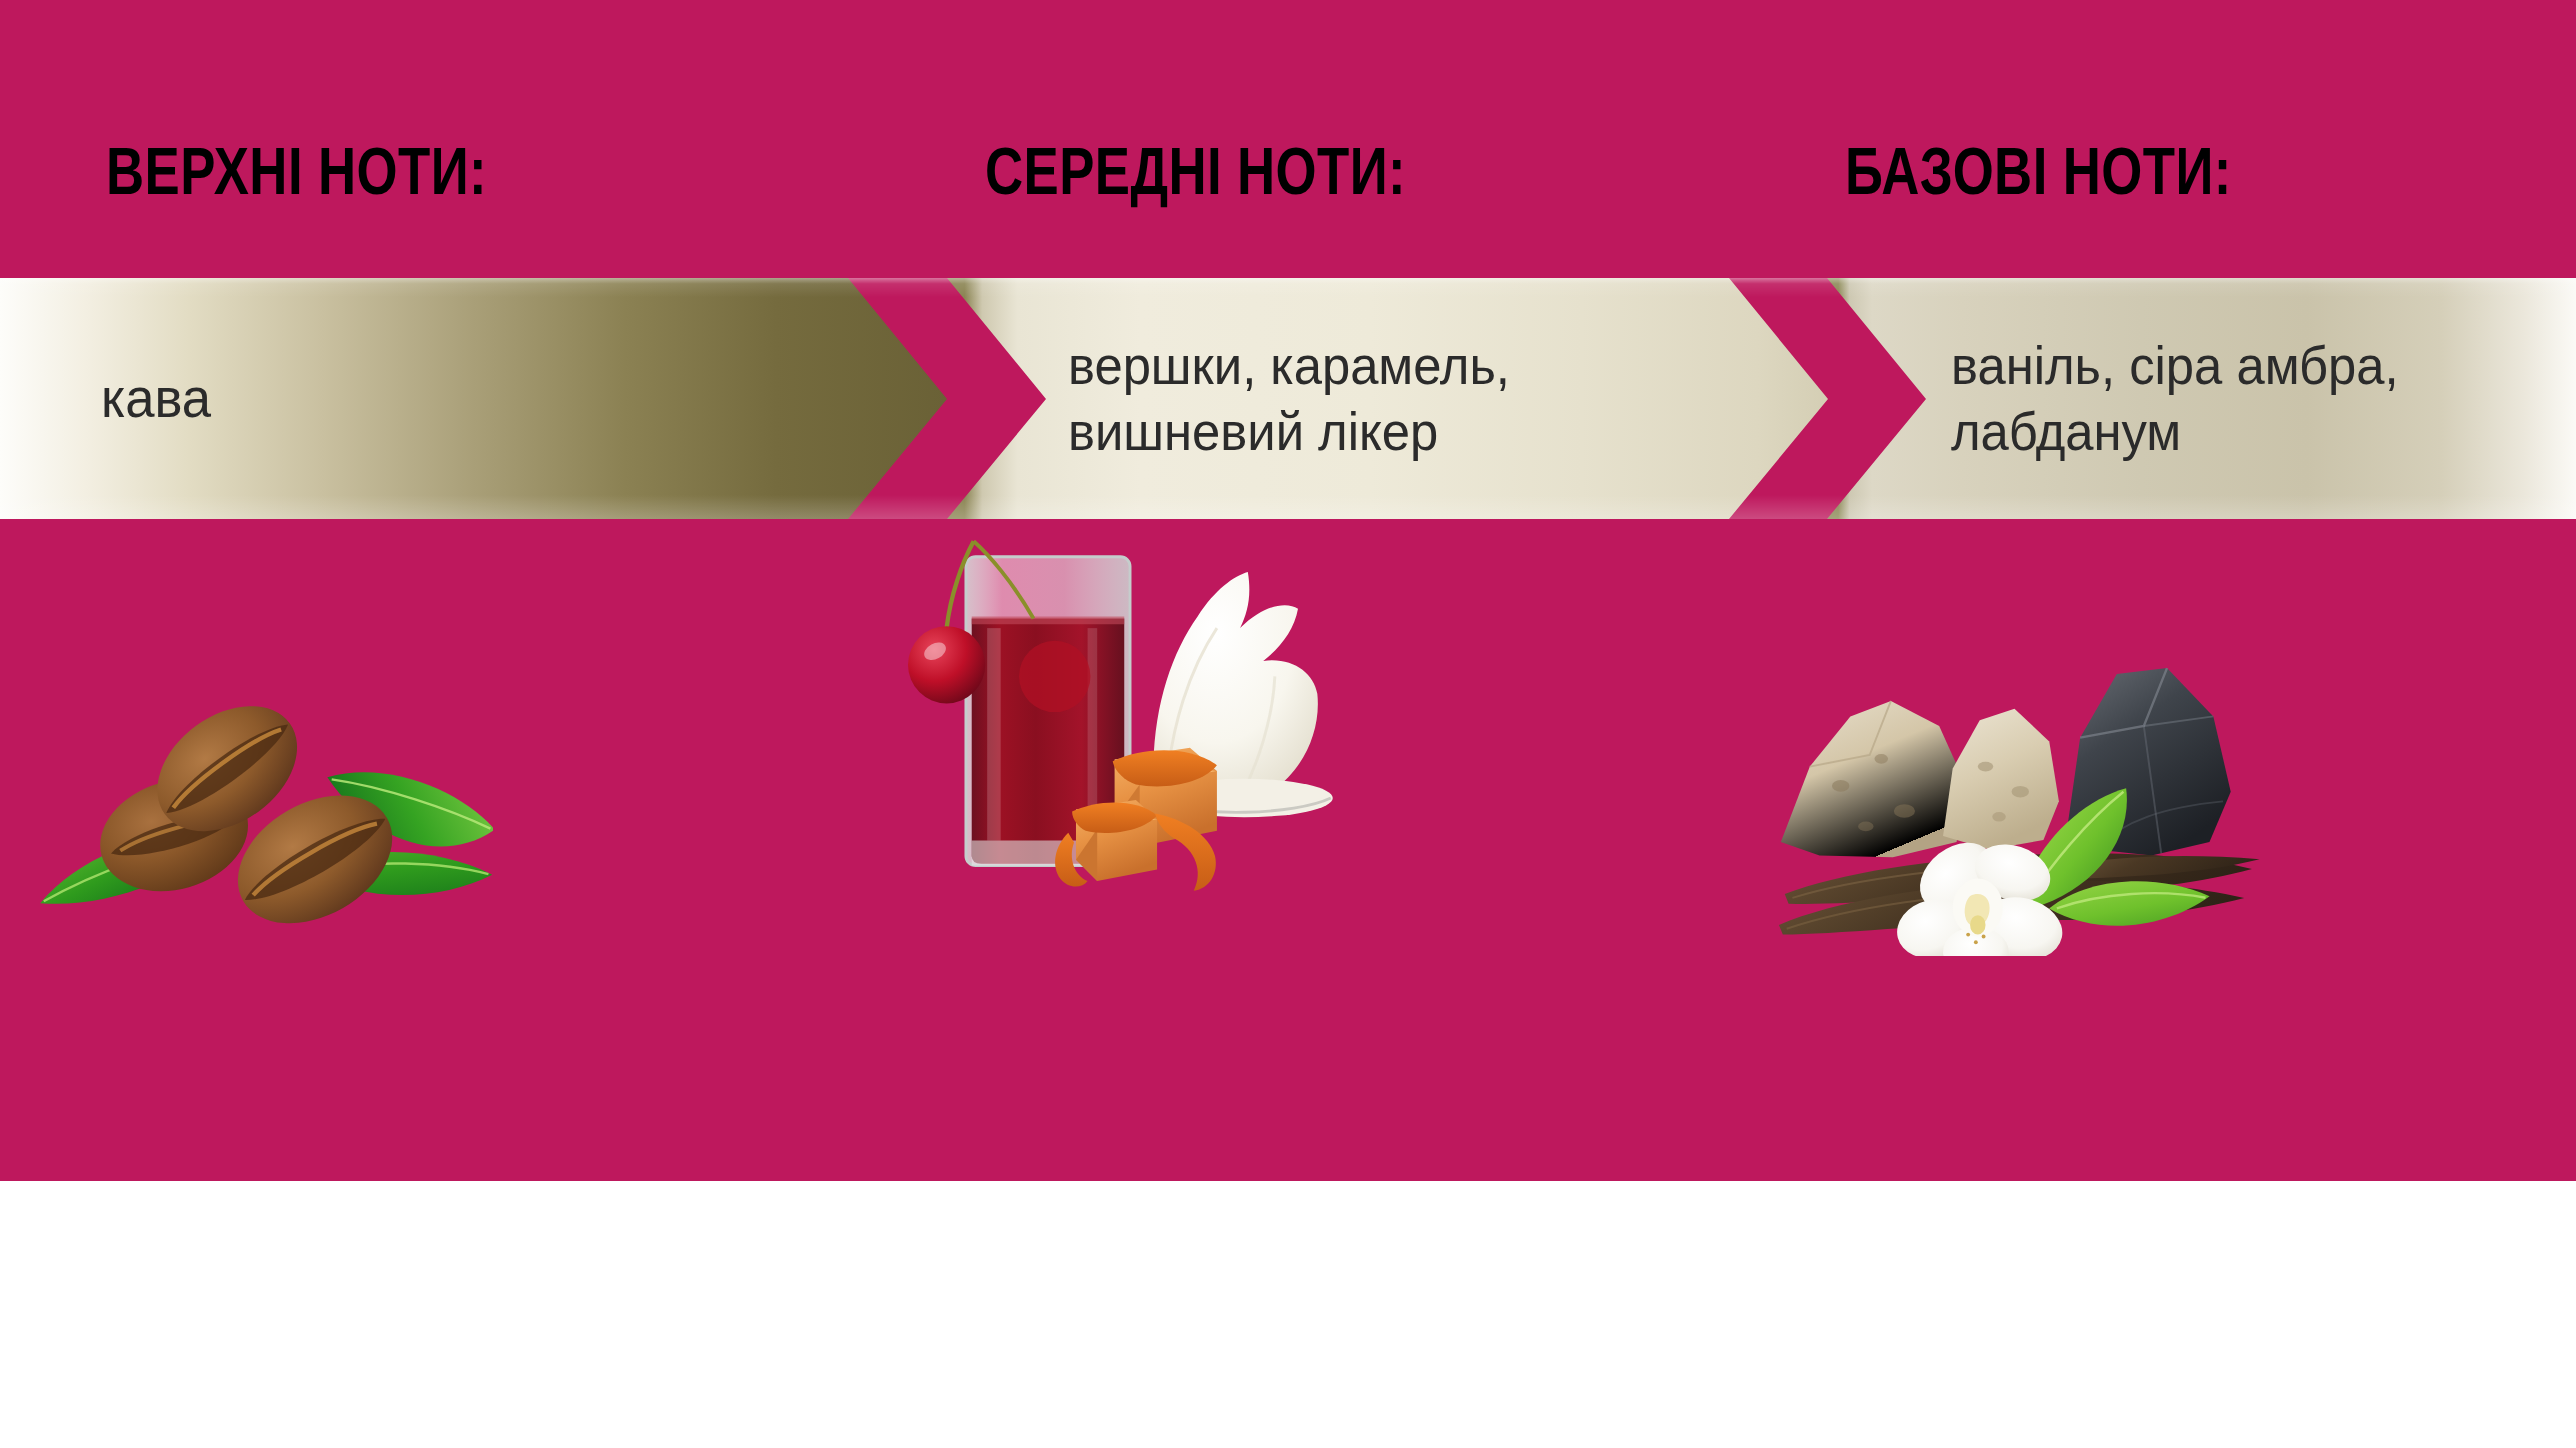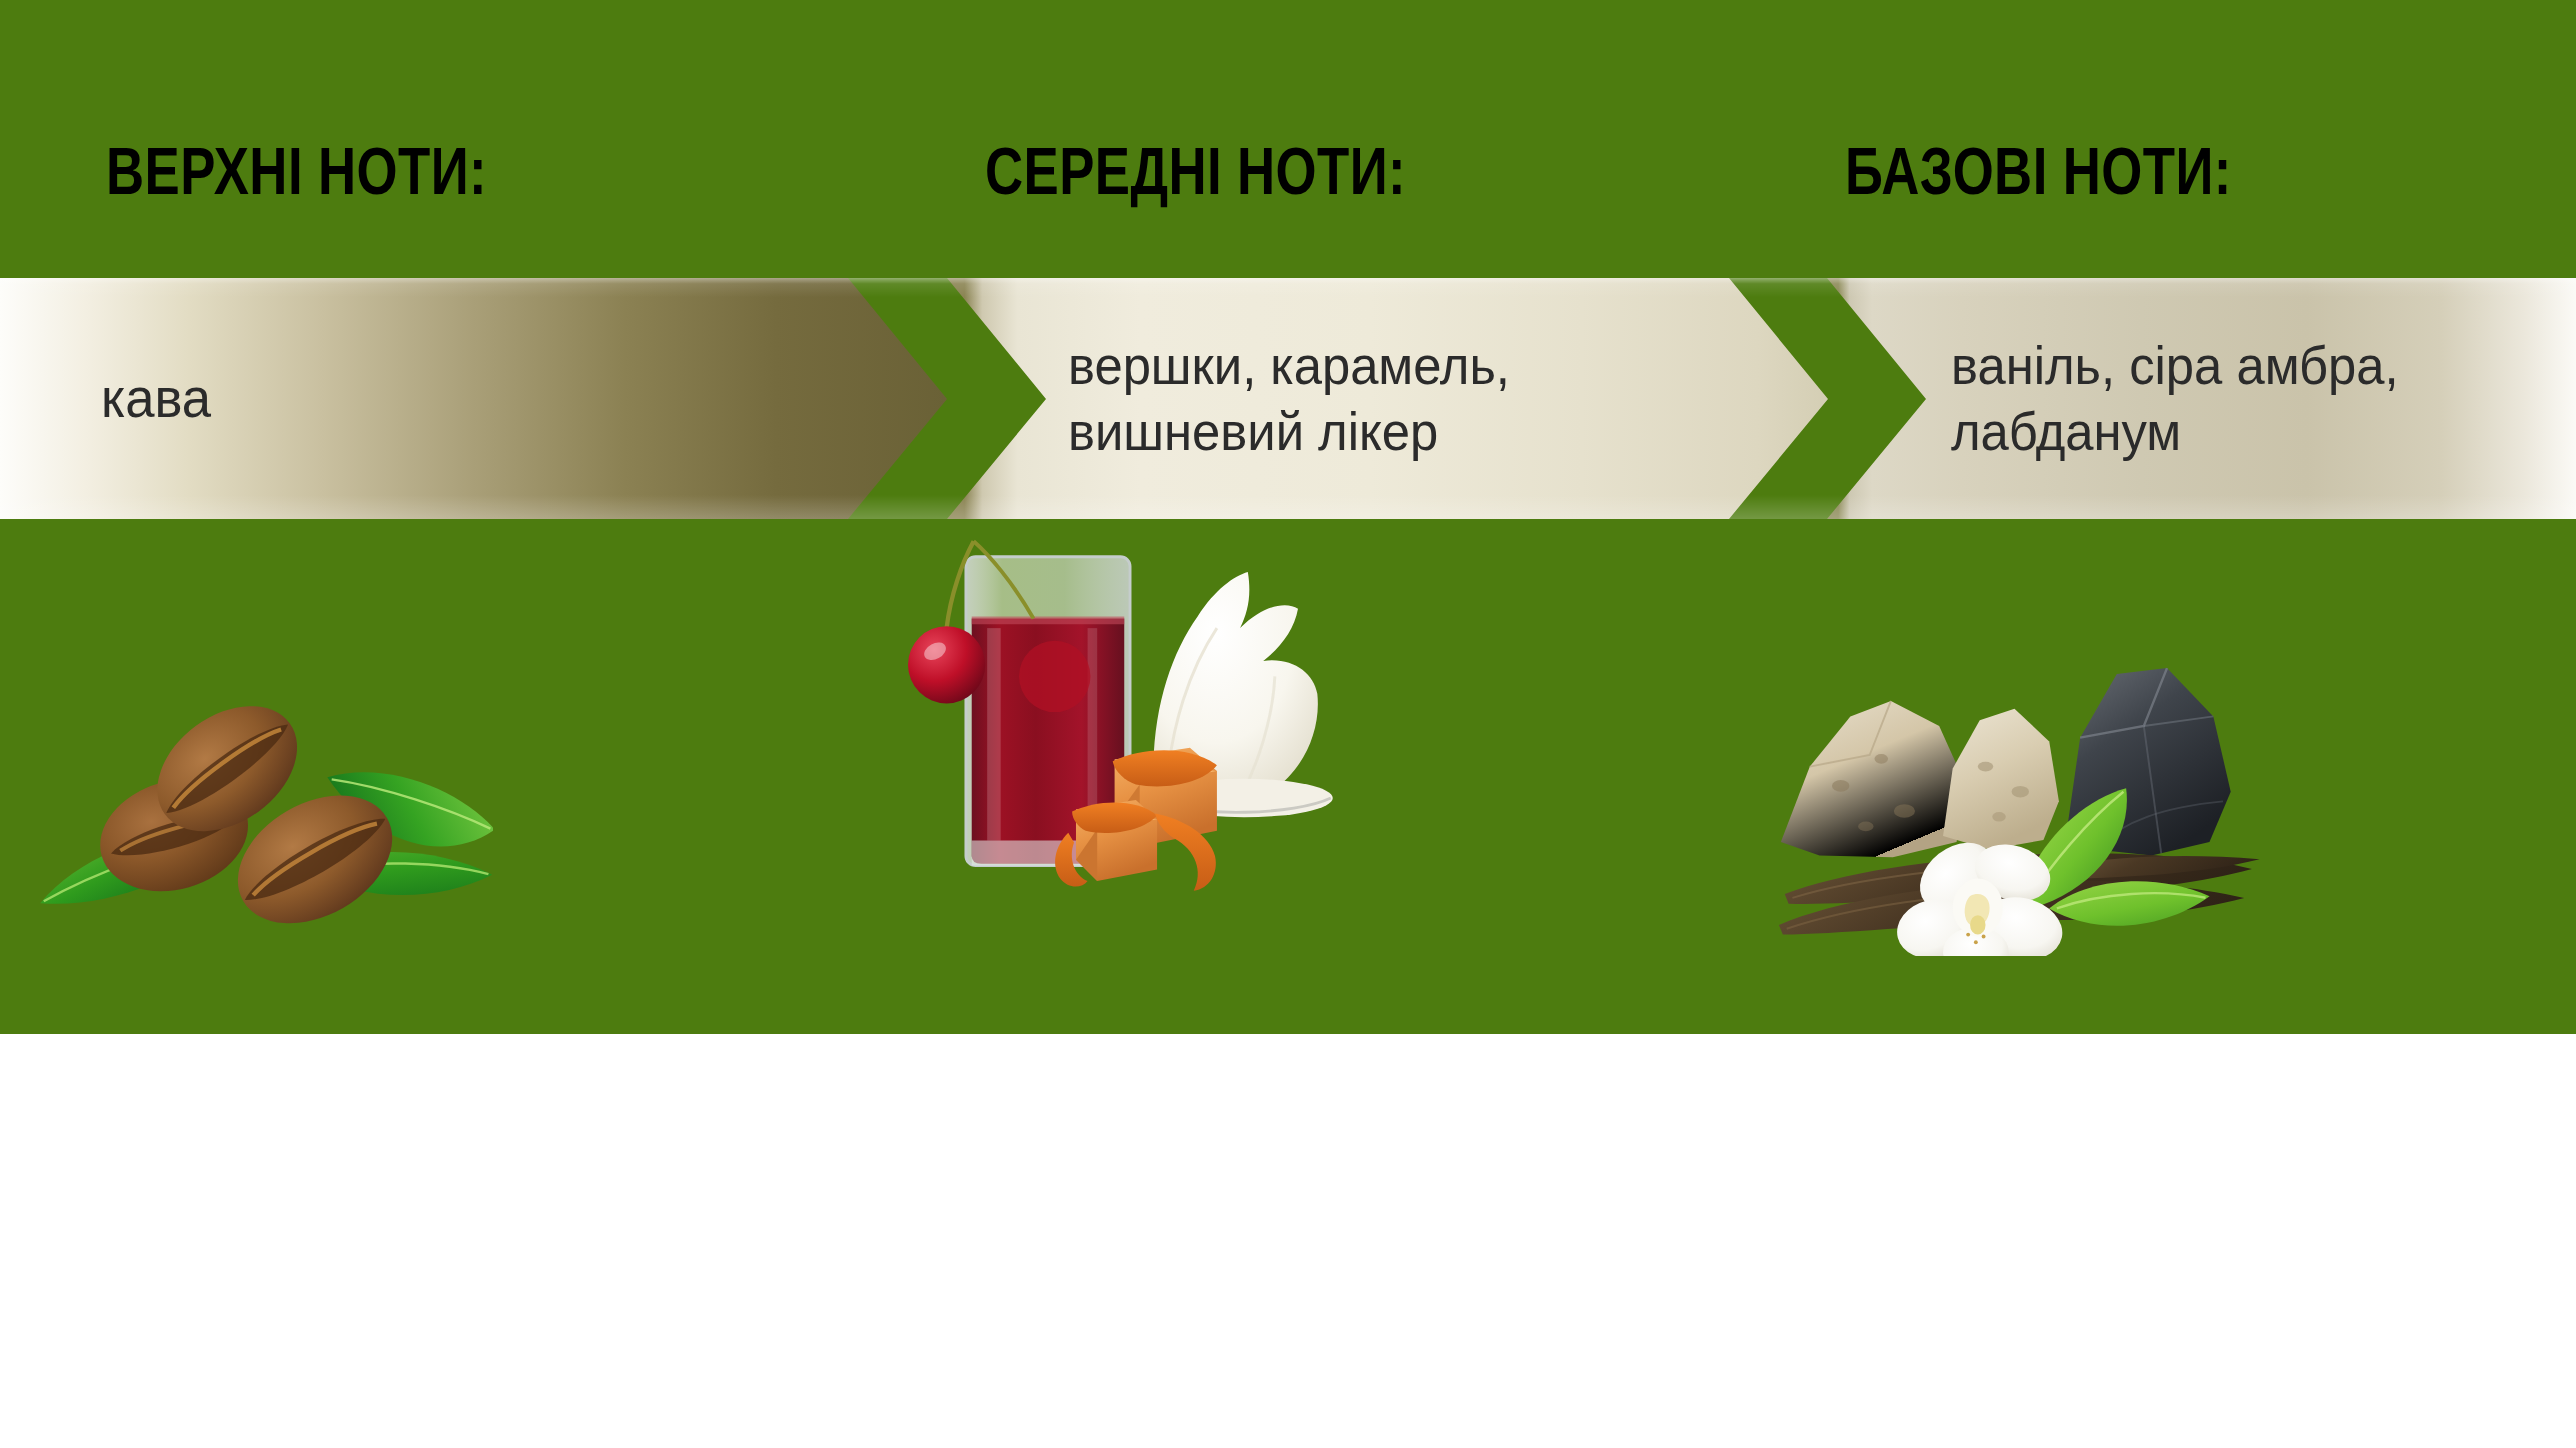--- a/index.html
+++ b/index.html
@@ -6,22 +6,22 @@
     margin: 0;
     padding: 0;
     background: #ffffff;
   }
   body {
     font-family: "Liberation Sans", sans-serif;
   }
   #stage {
     position: relative;
     width: 2576px;
-    height: 1034px;
-    background: #4d7c0f;
+    height: 1181px;
+    background: #be185d;
     overflow: hidden;
   }
 
   
   .heading {
     position: absolute;
     top: 133px;
     font-family: "Liberation Sans", sans-serif;
     font-weight: bold;
     font-size: 66px;

